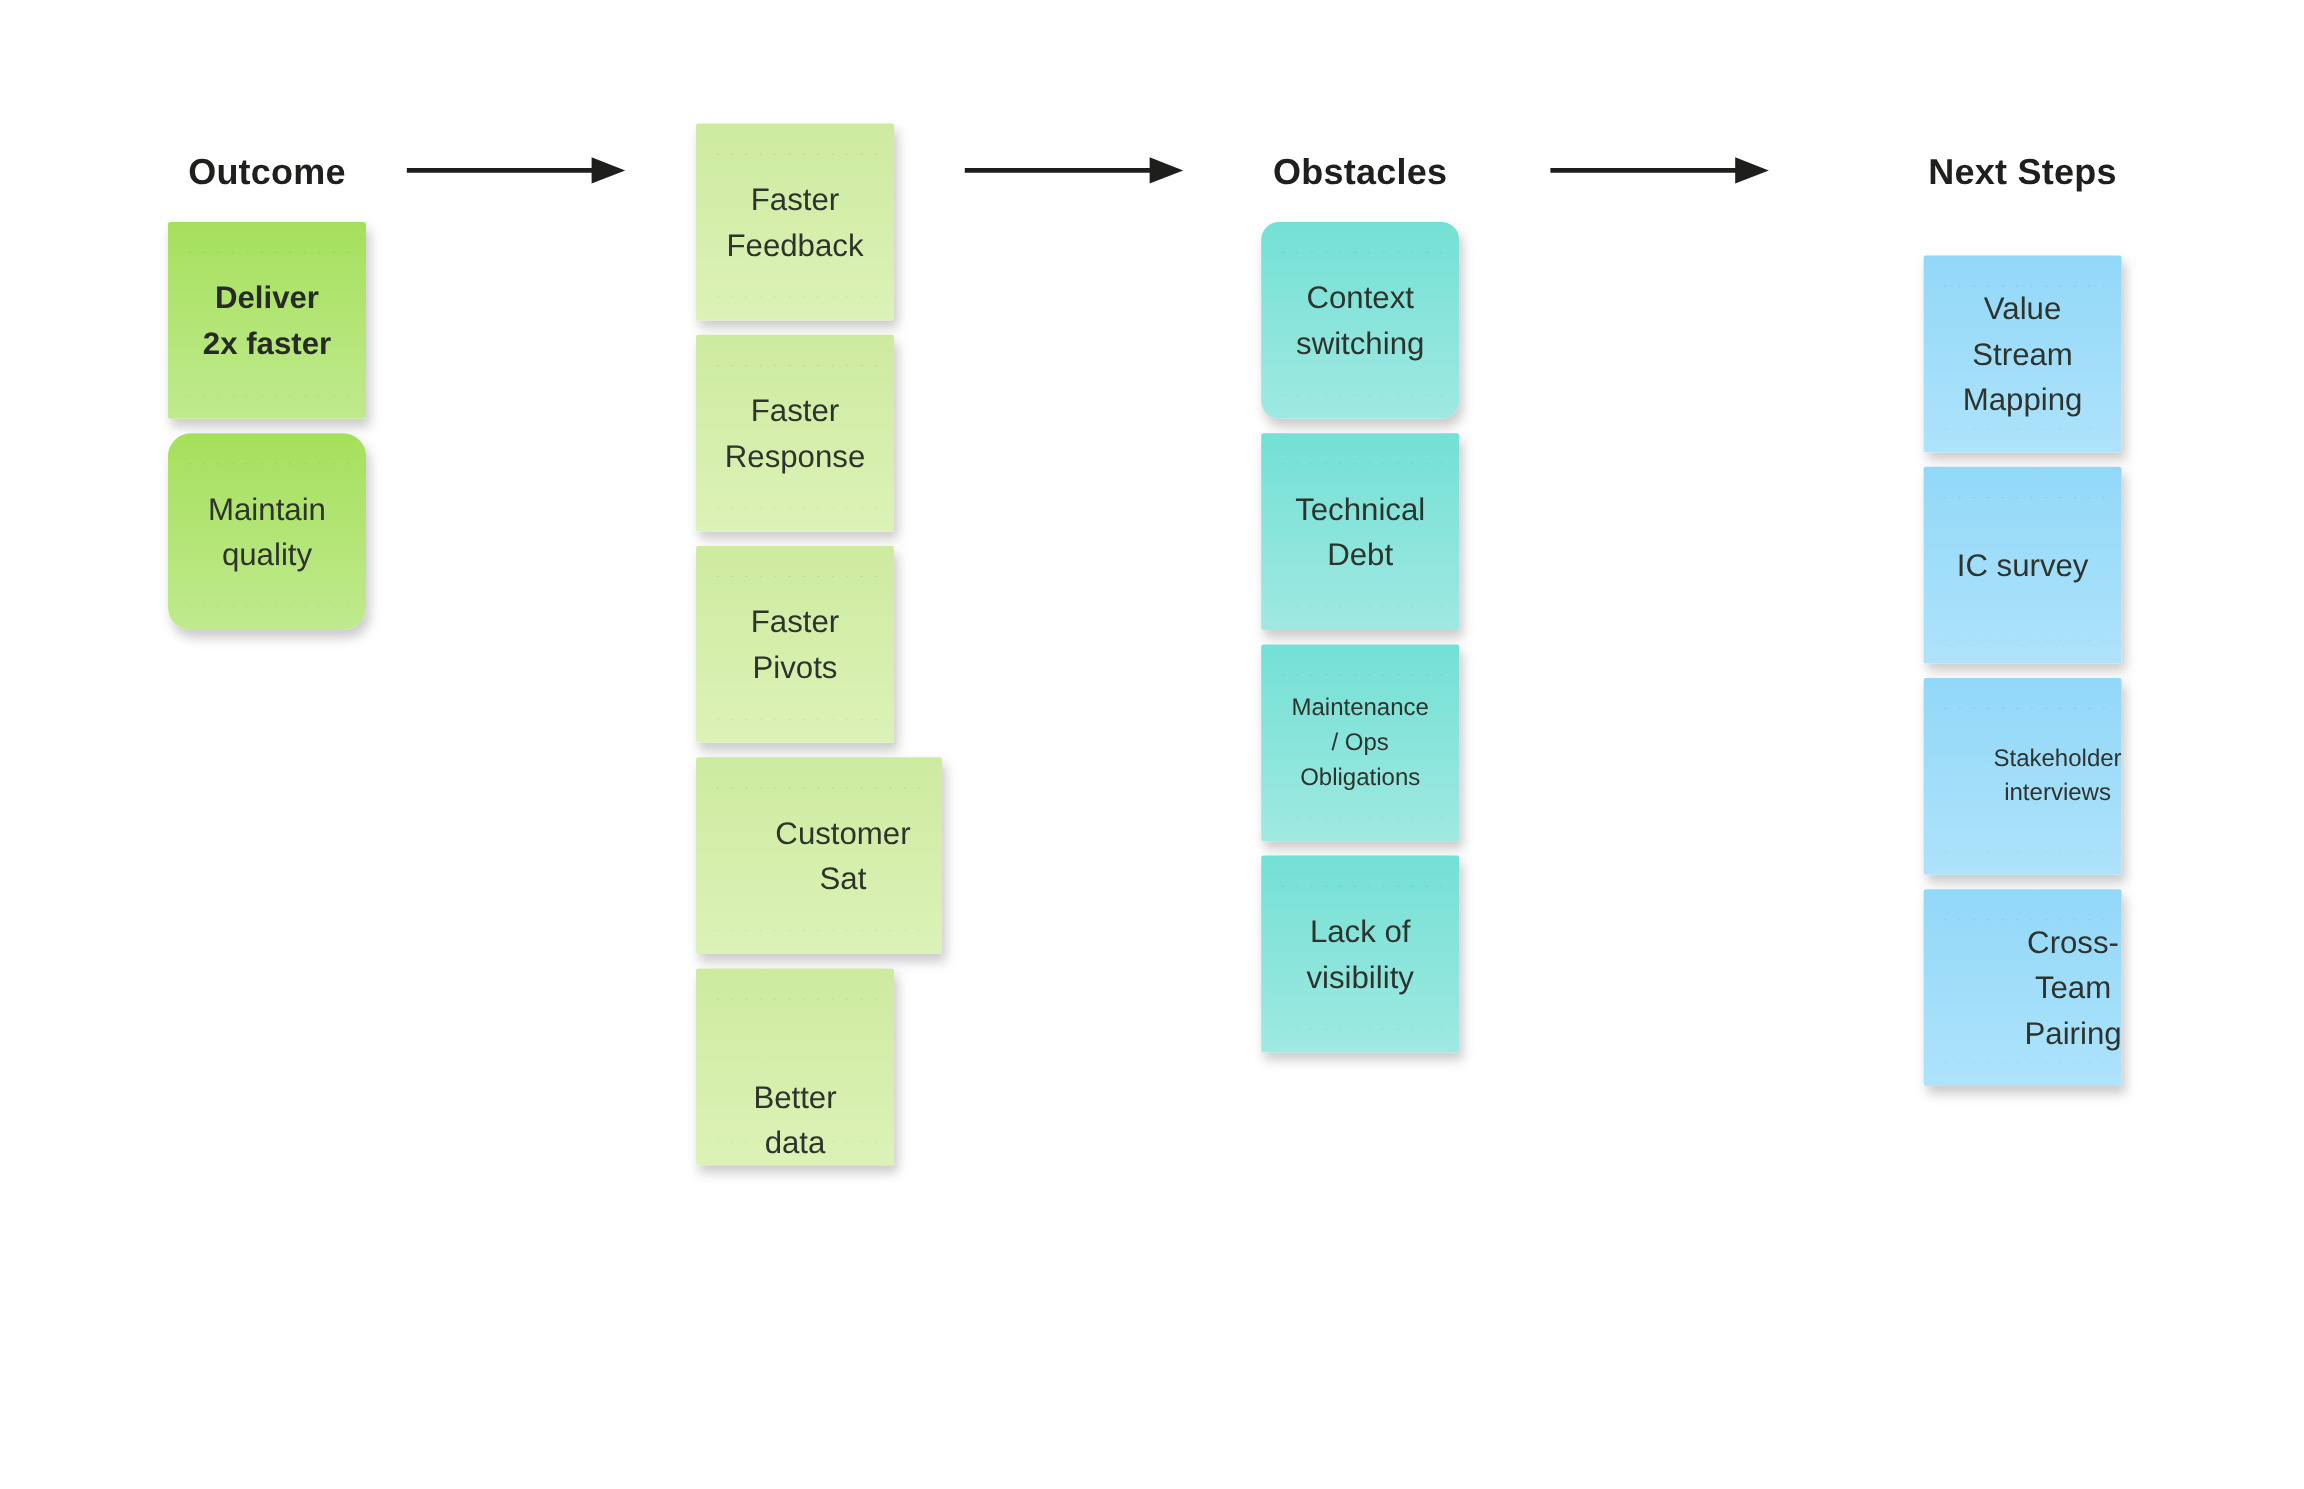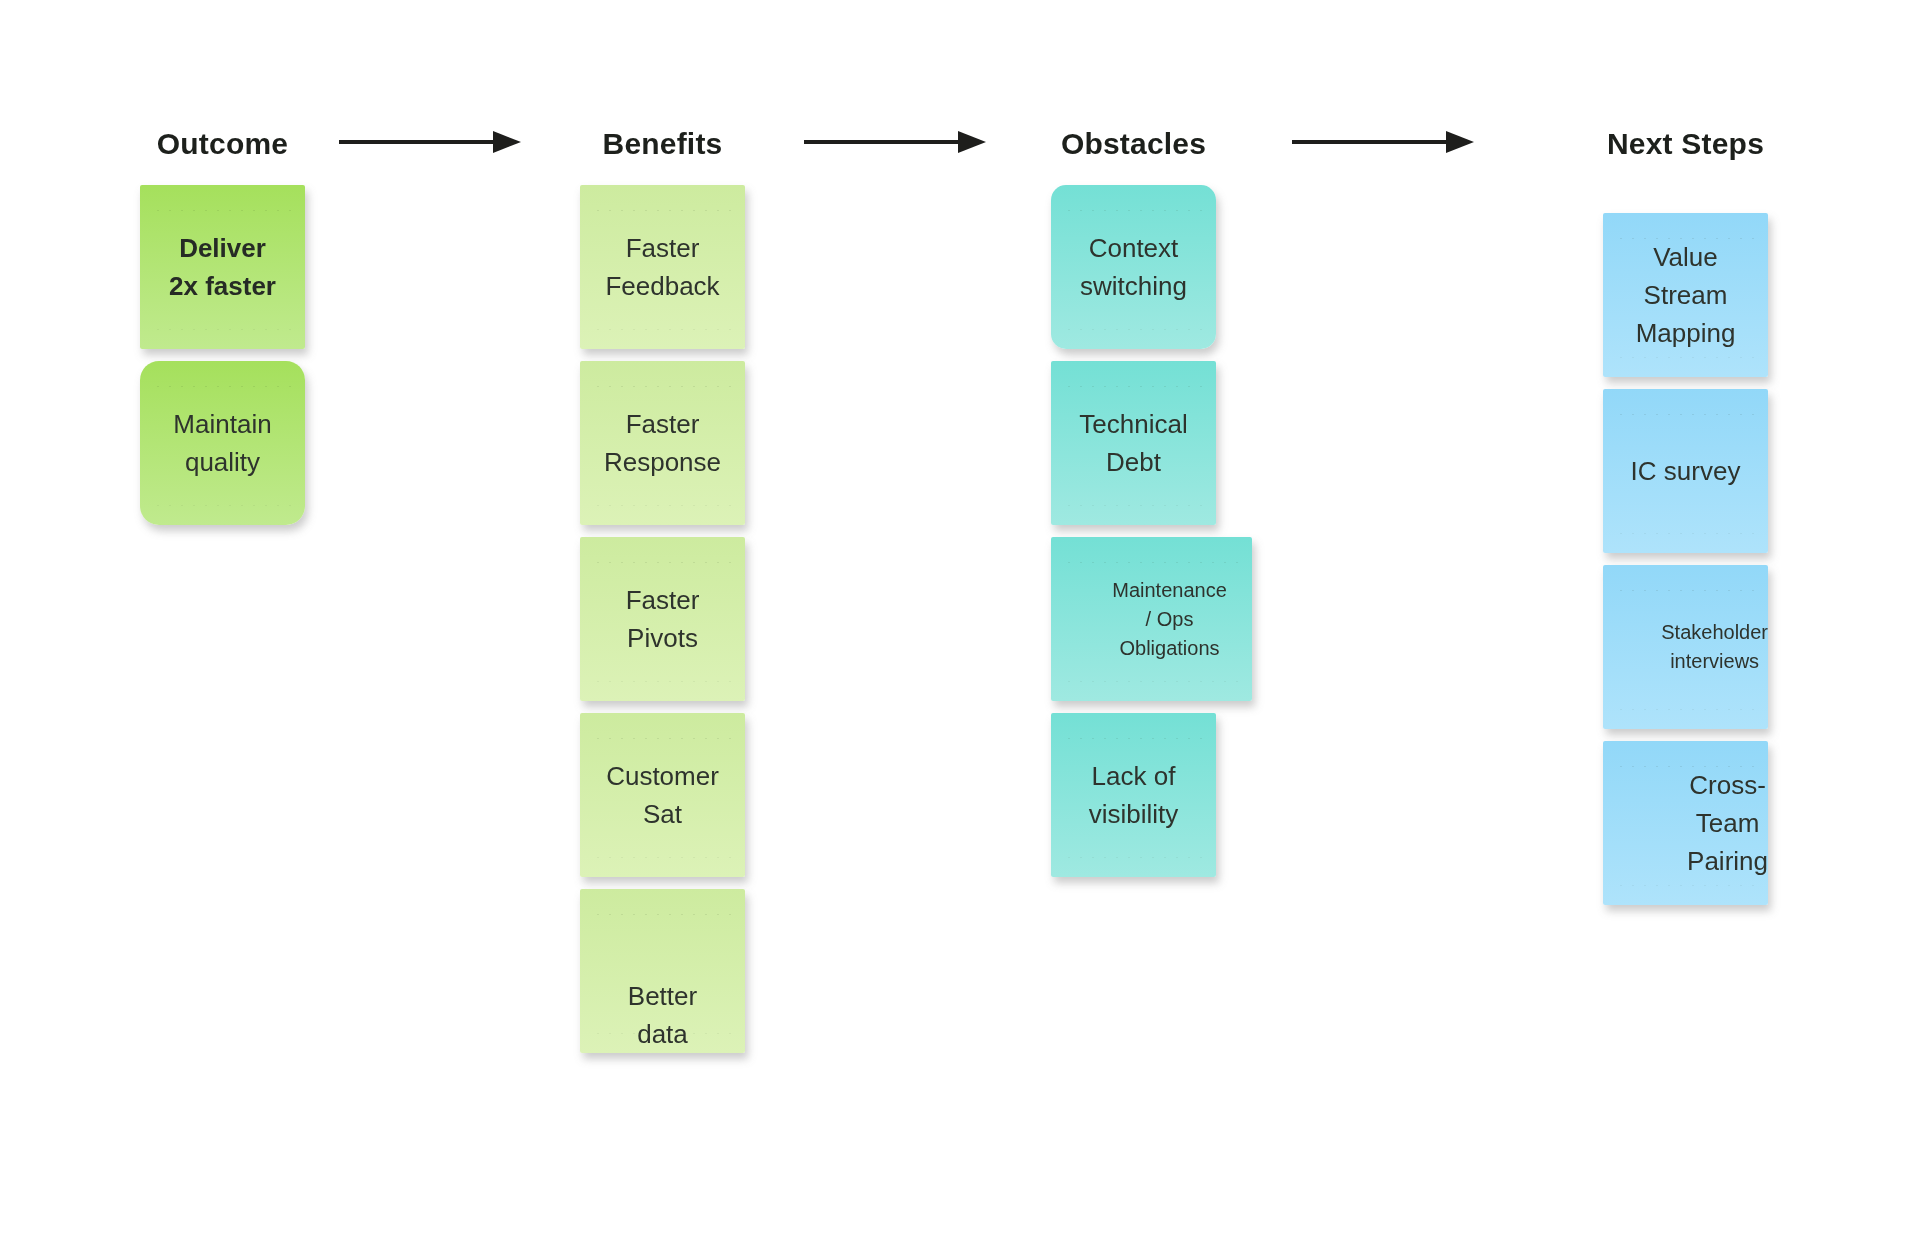--- a/index.html
+++ b/index.html
@@ -106,41 +106,40 @@
     </div>
         <div class="note" style="background: linear-gradient(rgb(165, 224, 92), rgb(192, 234, 142)); border-radius: 19px;">
       <div class="note-text">
             <div>Maintain</div>
             <div>quality</div>
           </div>
     </div>
       </div>
     </div>
     <div class="column col-1">
-      <div class="col-header">Benefits</div>
       <div class="note-list">
         <div class="note" style="background: linear-gradient(rgb(205, 235, 159), rgb(220, 242, 183));">
       <div class="note-text">
             <div>Faster</div>
             <div>Feedback</div>
           </div>
     </div>
         <div class="note" style="background: linear-gradient(rgb(205, 235, 159), rgb(220, 242, 183));">
       <div class="note-text">
             <div>Faster</div>
             <div>Response</div>
           </div>
     </div>
         <div class="note" style="background: linear-gradient(rgb(205, 235, 159), rgb(220, 242, 183));">
       <div class="note-text">
             <div>Faster</div>
             <div>Pivots</div>
           </div>
     </div>
-        <div class="note" style="background: linear-gradient(rgb(205, 235, 159), rgb(220, 242, 183));">
+        <div class="note" style="background: linear-gradient(rgb(205, 235, 159), rgb(220, 242, 183)); padding-left: 40px;">
       <div class="note-text">
             <div>Customer</div>
             <div>Sat</div>
           </div>
     </div>
         <div class="note" style="background: linear-gradient(rgb(205, 235, 159), rgb(220, 242, 183)); align-items: flex-end;">
       <div class="note-text">
             <div>Better</div>
             <div>data</div>
           </div>
@@ -155,21 +154,21 @@
             <div>Context</div>
             <div>switching</div>
           </div>
     </div>
         <div class="note" style="background: linear-gradient(rgb(116, 224, 213), rgb(159, 233, 225));">
       <div class="note-text">
             <div>Technical</div>
             <div>Debt</div>
           </div>
     </div>
-        <div class="note small" style="background: linear-gradient(rgb(116, 224, 213), rgb(159, 233, 225)); padding-left: 36px;">
+        <div class="note small" style="background: linear-gradient(rgb(116, 224, 213), rgb(159, 233, 225));">
       <div class="note-text">
             <div>Maintenance</div>
             <div>/ Ops</div>
             <div>Obligations</div>
           </div>
     </div>
         <div class="note" style="background: linear-gradient(rgb(116, 224, 213), rgb(159, 233, 225));">
       <div class="note-text">
             <div>Lack of</div>
             <div>visibility</div>

